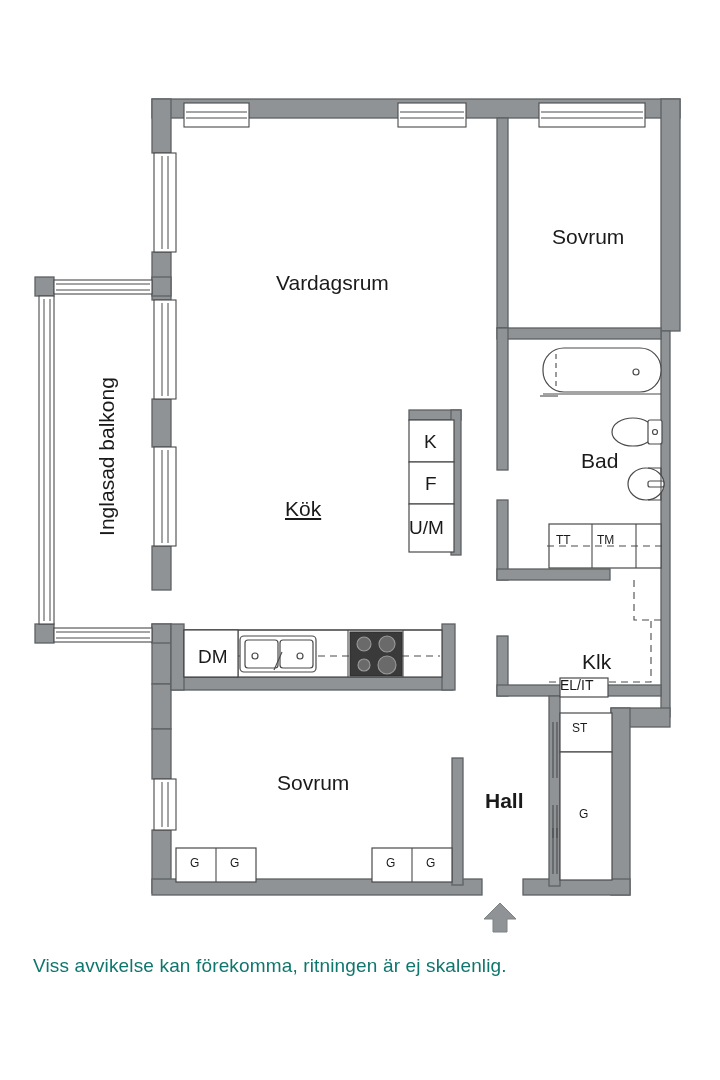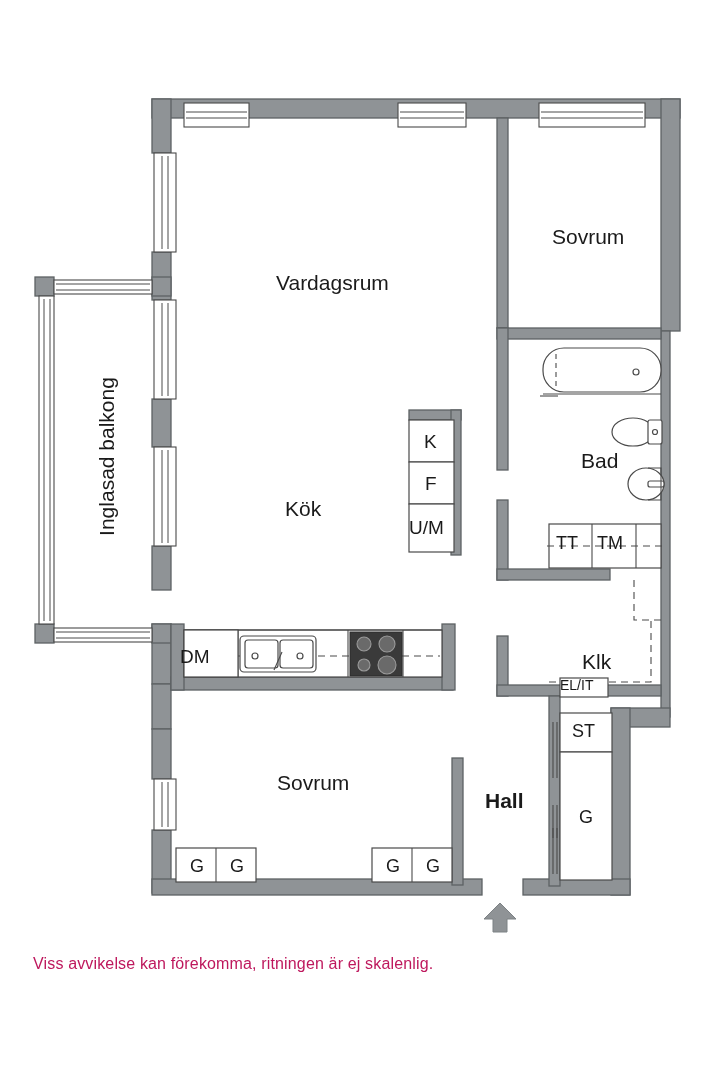--- a/index.html
+++ b/index.html
@@ -42,35 +42,35 @@
     -webkit-font-smoothing: antialiased;
   }
   .lbl-room {
     font-size: 21px;
     font-weight: 400;
   }
   .lbl-appl {
     font-size: 19px;
   }
   .lbl-appl-sm {
-    font-size: 18px;
+    font-size: 12px;
   }
   .lbl-tiny {
     font-size: 14px;
   }
   .lbl-rot {
     transform-origin: 50% 50%;
     transform: rotate(-90deg);
   }
   .caption {
     position: absolute;
     left: 33px;
     top: 955px;
-    font-size: 16px;
-    color: #be185d;
+    font-size: 19px;
+    color: #0f766e;
     font-family: "Liberation Sans", sans-serif;
     letter-spacing: 0.15px;
   }
 </style>
 </head>
 <body>
 
 <div id="floorplan-root">
 
   <svg class="plan-svg" viewBox="0 0 720 1080">
@@ -283,41 +283,41 @@
     </g>
 
     <g>
       <path d="M 500 903 L 516 919 L 507 919 L 507 932 L 493 932 L 493 919 L 484 919 Z" fill="#8f9396" stroke="#7d8285" stroke-width="1"></path>
     </g>
 
   </svg>
 
   <div class="lbl lbl-room" style="left:276px; top:272px;">Vardagsrum</div>
 
-  <div class="lbl lbl-room" style="left:285px; top:498px;">Kök</div>
+  <div class="lbl lbl-room" style="left:285px; top:498px;text-decoration:underline;">Kök</div>
 
   <div class="lbl lbl-room lbl-rot" style="left:21px; top:446px; width:170px; text-align:center;">Inglasad balkong</div>
 
   <div class="lbl lbl-room" style="left:552px; top:226px;">Sovrum</div>
 
   <div class="lbl lbl-room" style="left:581px; top:450px;">Bad</div>
 
   <div class="lbl lbl-room" style="left:582px; top:651px;">Klk</div>
 
   <div class="lbl lbl-room" style="left:485px; top:790px;font-weight:bold;">Hall</div>
 
   <div class="lbl lbl-room" style="left:277px; top:772px;">Sovrum</div>
 
   <div class="lbl lbl-appl" style="left:424px; top:432px;">K</div>
 
   <div class="lbl lbl-appl" style="left:425px; top:474px;">F</div>
 
   <div class="lbl lbl-appl" style="left:409px; top:518px;">U/M</div>
 
-  <div class="lbl lbl-appl" style="left:180px; top:647px;">DM</div>
+  <div class="lbl lbl-appl" style="left:198px; top:647px;">DM</div>
 
   <div class="lbl lbl-appl-sm" style="left:556px; top:534px;">TT</div>
 
   <div class="lbl lbl-appl-sm" style="left:597px; top:534px;">TM</div>
 
   <div class="lbl lbl-tiny" style="left:560px; top:678px;">EL/IT</div>
 
   <div class="lbl lbl-appl-sm" style="left:572px; top:722px;">ST</div>
 
   <div class="lbl lbl-appl-sm" style="left:190px; top:857px;">G</div>

